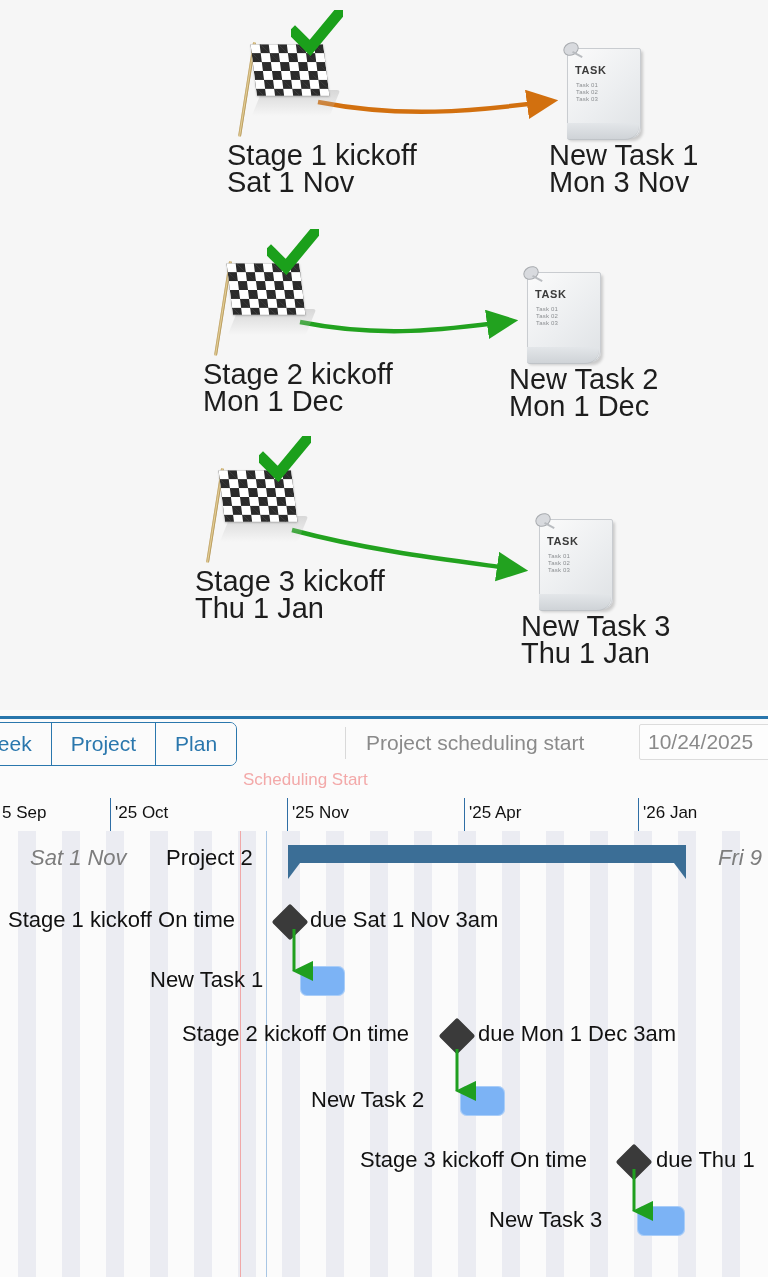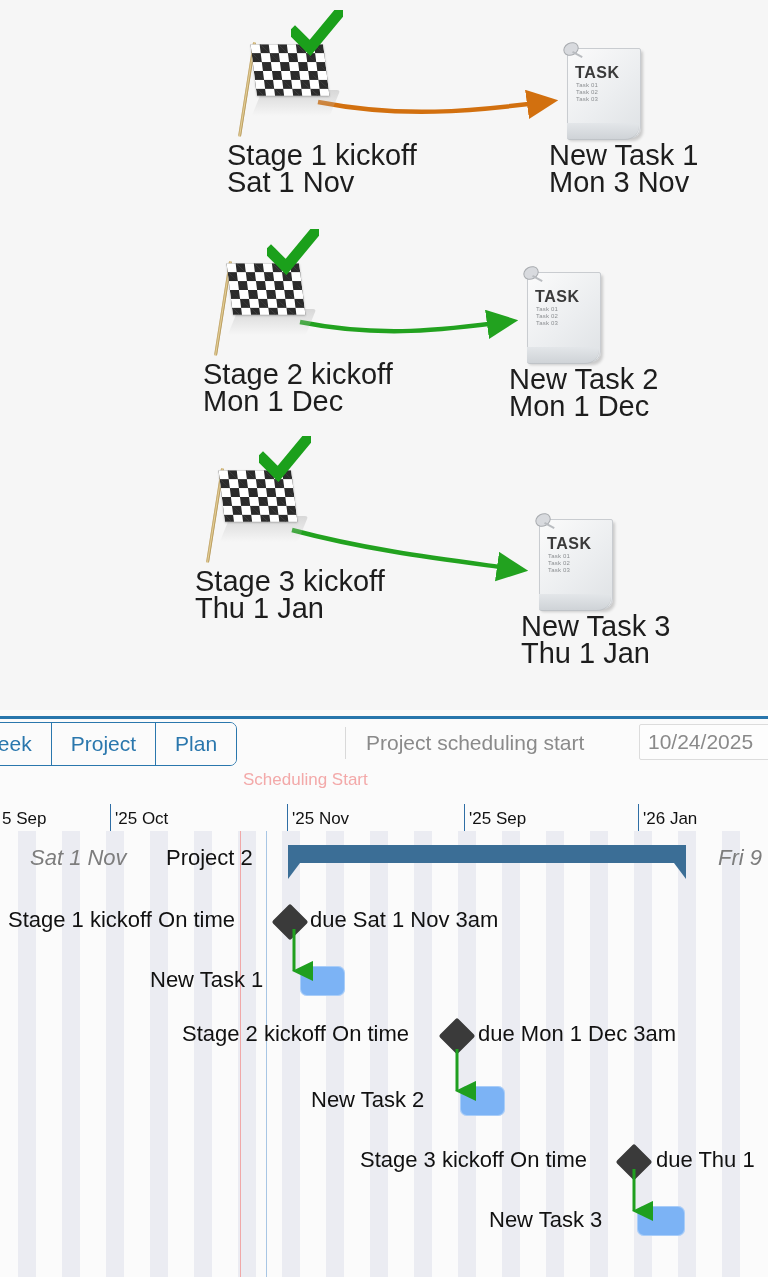--- a/index.html
+++ b/index.html
@@ -60,21 +60,21 @@
     border-radius:2px 2px 10px 2px;
     box-shadow:2px 3px 3px rgba(0,0,0,.18);
   }
   .note .curl{
     position:absolute;left:6px;bottom:0px;width:72px;height:16px;
     background:linear-gradient(180deg,#e3e6e9,#cfd3d7);
     border-radius:0 0 14px 3px;
     border-bottom:1px solid #bfc3c7;
   }
   .note .ttl{
-    position:absolute;left:14px;top:24px;font-size:16px;font-weight:bold;
+    position:absolute;left:14px;top:24px;font-size:11px;font-weight:bold;
     letter-spacing:.6px;color:#3a3a3a;font-family:"Liberation Sans",sans-serif;
   }
   .note .lines{position:absolute;left:15px;top:42px;}
   .note .lines div{font-size:6px;color:#8b8e91;line-height:7px;letter-spacing:.2px;}
   .note .pin{
     position:absolute;left:0px;top:0px;width:26px;height:26px;
   }
 
   
   .arrowsvg{position:absolute;left:0;top:0;overflow:visible;}
@@ -115,21 +115,21 @@
   }
 
   
   .tl-year{
     position:absolute;left:0;top:55px;width:768px;height:33px;
     border-top:1px solid #2f6ea5;border-bottom:1px solid #2f6ea5;
     background:#fbfbfb;
   }
   .tl-month{
     position:absolute;left:0;top:88px;width:768px;height:33px;
-    border-bottom:1px solid #2f6ea5;background:#fbfbfb;margin-top:6px;
+    border-bottom:1px solid #2f6ea5;background:#fbfbfb;
   }
   .yr{position:absolute;top:5px;font-size:17px;color:#111;white-space:nowrap;}
   .mo{position:absolute;top:5px;font-size:17px;color:#111;white-space:nowrap;}
   .vdiv{position:absolute;top:0;width:1px;height:33px;background:#2f6ea5;}
   .sched-txt{
     position:absolute;left:243px;top:60px;font-size:17px;color:#f3a9a9;
     white-space:nowrap;
   }
 
   
@@ -304,21 +304,21 @@
 
   <div class="sched-txt">Scheduling Start</div>
 
   <div class="tl-month">
     <div class="mo" style="left:2px;">5  Sep</div>
     <div class="vdiv" style="left:110px;"></div>
     <div class="mo" style="left:115px;">'25  Oct</div>
     <div class="vdiv" style="left:287px;"></div>
     <div class="mo" style="left:292px;">'25  Nov</div>
     <div class="vdiv" style="left:464px;"></div>
-    <div class="mo" style="left:469px;">'25  Sep</div>
+    <div class="mo" style="left:469px;">'25  Apr</div>
     <div class="vdiv" style="left:638px;"></div>
     <div class="mo" style="left:643px;">'26  Jan</div>
   </div>
 
   <div class="chart">
 
     <div class="band" style="left:18px;width:18px;"></div>
     <div class="band" style="left:62px;width:18px;"></div>
     <div class="band" style="left:106px;width:18px;"></div>
     <div class="band" style="left:150px;width:18px;"></div>

